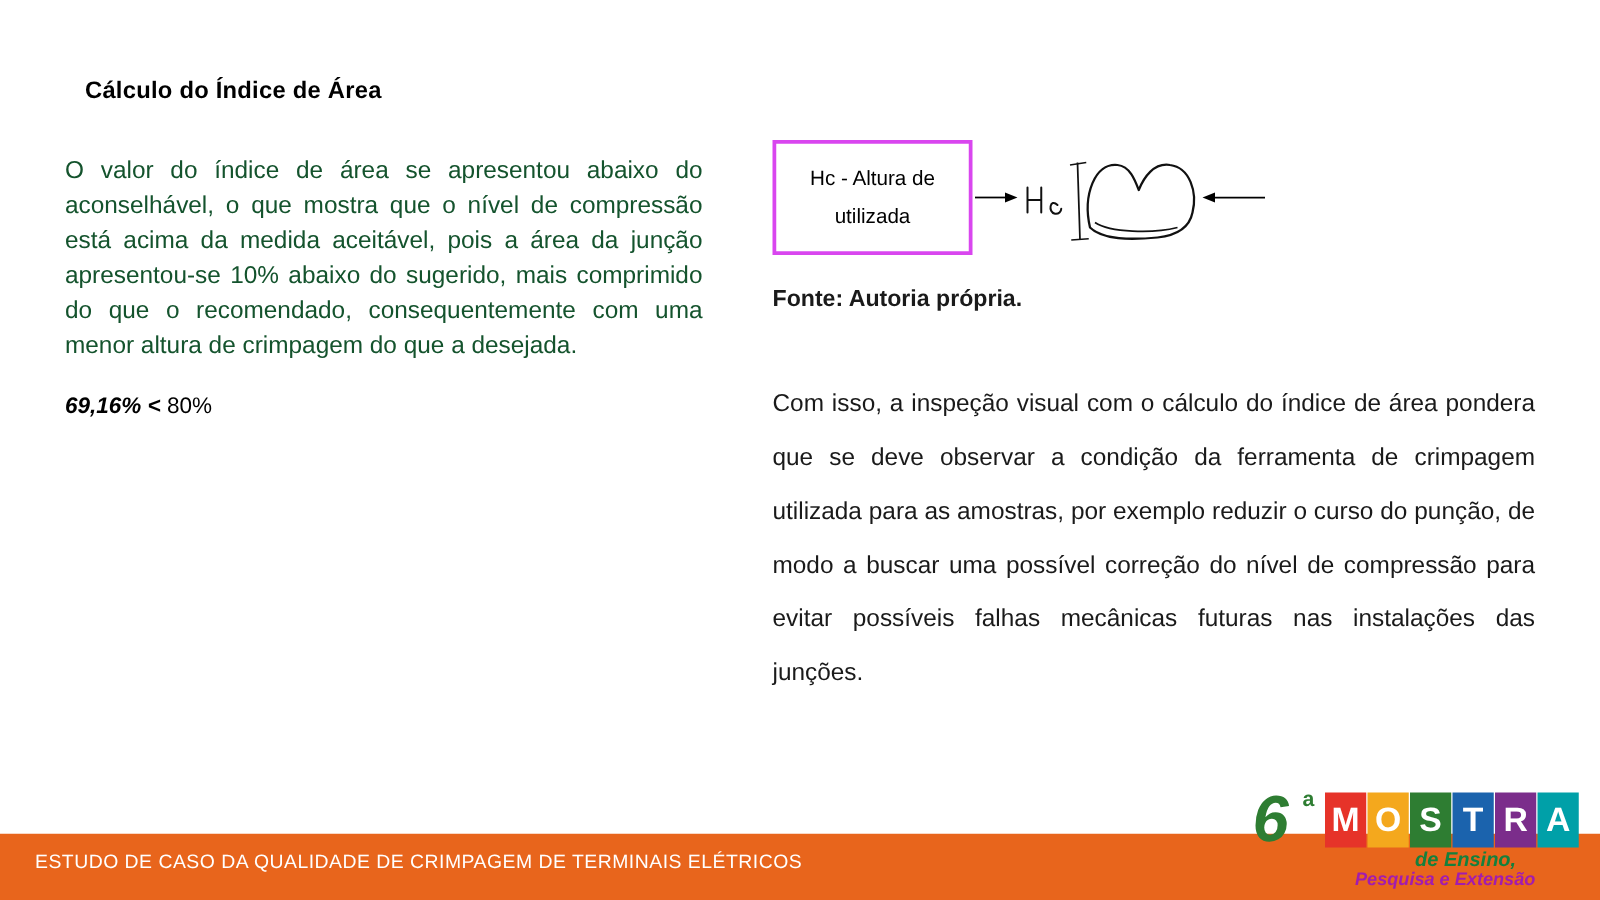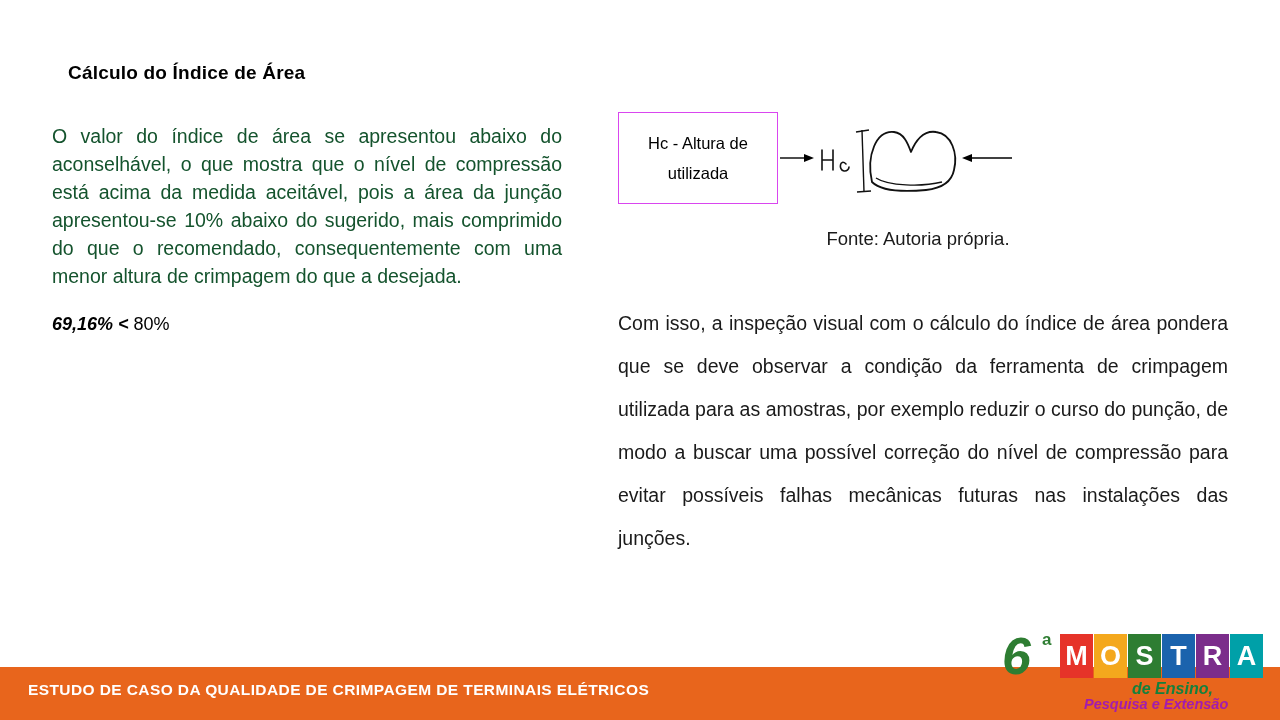--- a/index.html
+++ b/index.html
@@ -60,21 +60,21 @@
     top: 108px;
     width: 610px;
   }
   .diagram {
     position: relative;
     height: 104px;
     width: 610px;
   }
   .callout-box {
     position: absolute;
-    border: 1px solid #d946ef;
+    border: 3px solid #d946ef;
     box-sizing: border-box;
     display: flex;
     align-items: center;
     justify-content: center;
     text-align: center;
     font-size: 16.5px;
     line-height: 30px;
     background: #fff;
   }
   .callout-left {
@@ -90,25 +90,26 @@
     height: 92px;
   }
   .sketch {
     position: absolute;
     left: 158px;
     top: 0px;
     width: 240px;
     height: 104px;
   }
   .source-line {
-    text-align: center;
+    text-align: left;
     font-size: 18.5px;
     margin-top: 16px;
     width: 600px;
     color: #1a1a1a;
+    font-weight: bold;
   }
   .right-par {
     font-size: 19.5px;
     line-height: 43px;
     text-align: justify;
     text-justify: inter-word;
     margin: 52px 0 0 0;
     width: 610px;
     color: #1a1a1a;
   }
@@ -120,21 +121,21 @@
     bottom: 0;
     width: 1280px;
     height: 53px;
     background: #e8651c;
   }
   .footer-text {
     position: absolute;
     left: 28px;
     top: 14px;
     font-size: 15.5px;
-    font-weight: bold;
+    font-weight: normal;
     color: #ffffff;
     letter-spacing: 0.4px;
     text-align: center;
   }
 
   
   .logo {
     position: absolute;
     right: 14px;
     bottom: 6px;

